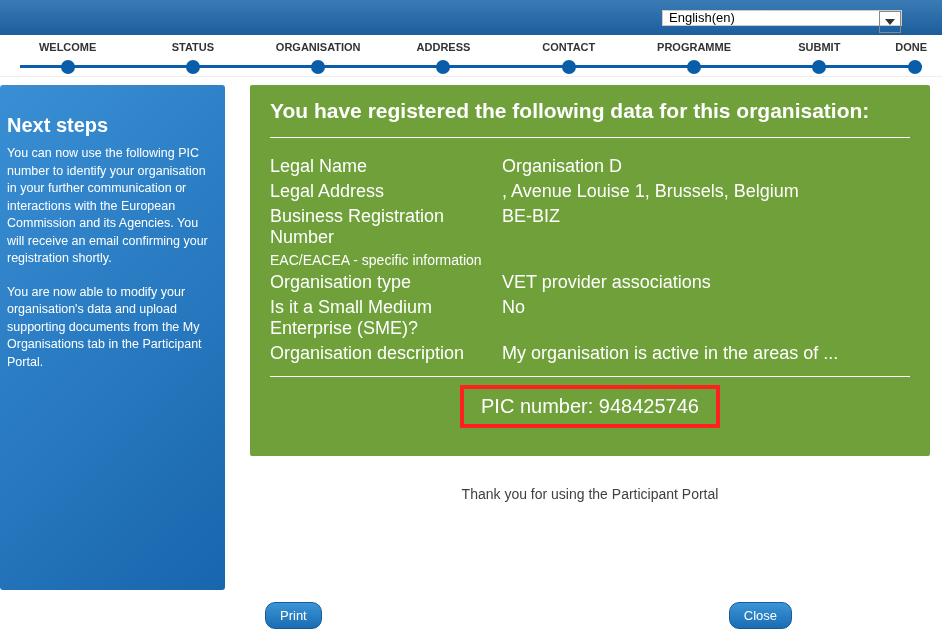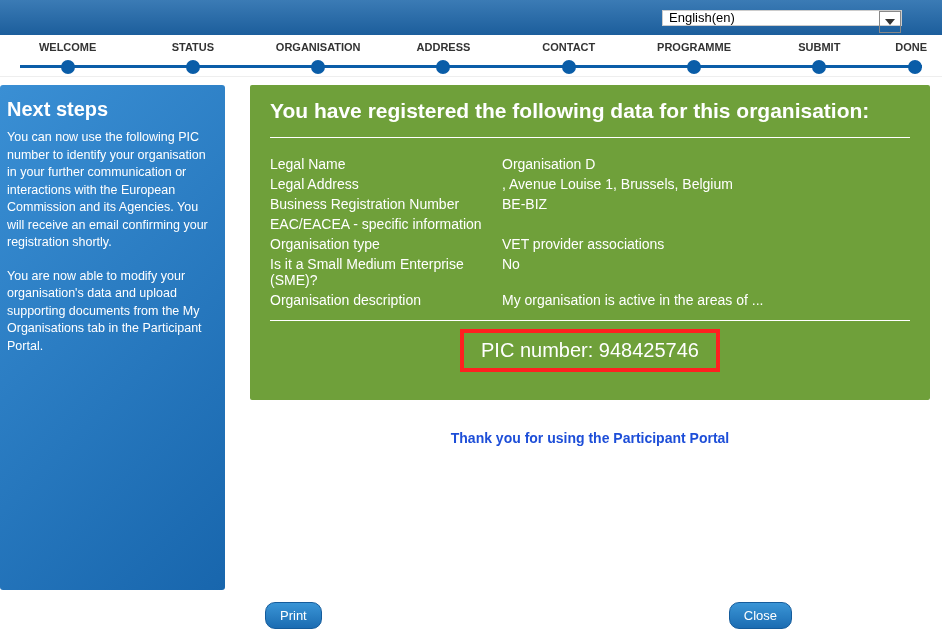--- a/index.html
+++ b/index.html
@@ -85,21 +85,21 @@
       display: flex;
       gap: 25px;
       padding: 8px 0 0 0;
     }
     
     .sidebar {
       width: 225px;
       height: 505px;
       background: linear-gradient(135deg, #3a8fd4 0%, #1866ad 100%);
       color: #fff;
-      padding: 10px 7px;
+      padding: 26px 7px;
       border-radius: 3px;
       font-size: 12.5px;
       line-height: 1.4;
     }
     .sidebar h2 {
       font-size: 20px;
       font-weight: bold;
       margin-bottom: 6px;
     }
     .sidebar p { margin-bottom: 16px; }
@@ -123,43 +123,42 @@
     }
     .card hr {
       border: none;
       border-top: 1px solid #fff;
       margin-bottom: 18px;
     }
     .card hr.bottom { margin-top: 12px; margin-bottom: 8px; }
     .field-row {
       display: flex;
       margin-bottom: 4px;
-      font-size: 14px;
+      font-size: 18px;
       justify-content: space-between;
     }
     .field-row .lbl { width: 232px; }
     .field-row .val { flex: 1; }
     .subhead { margin: 4px 0; font-size: 14px; }
     
     .pic-box {
       margin: 0 auto;
       width: 260px;
       border: 4px solid #ff2020;
       text-align: center;
       padding: 6px 10px;
       font-size: 20px;
       color: #fff;
     }
     
     .thanks {
       text-align: center;
       font-size: 14px;
-      color: #1d4ed8;
+      color: #404040;
       margin-top: 30px;
-      font-weight: bold;
     }
     
     .footer {
       display: flex;
       justify-content: space-between;
       padding: 12px 150px 0 265px;
     }
     .btn {
       background: linear-gradient(#3a95d6, #1b6cb2);
       color: #fff;

